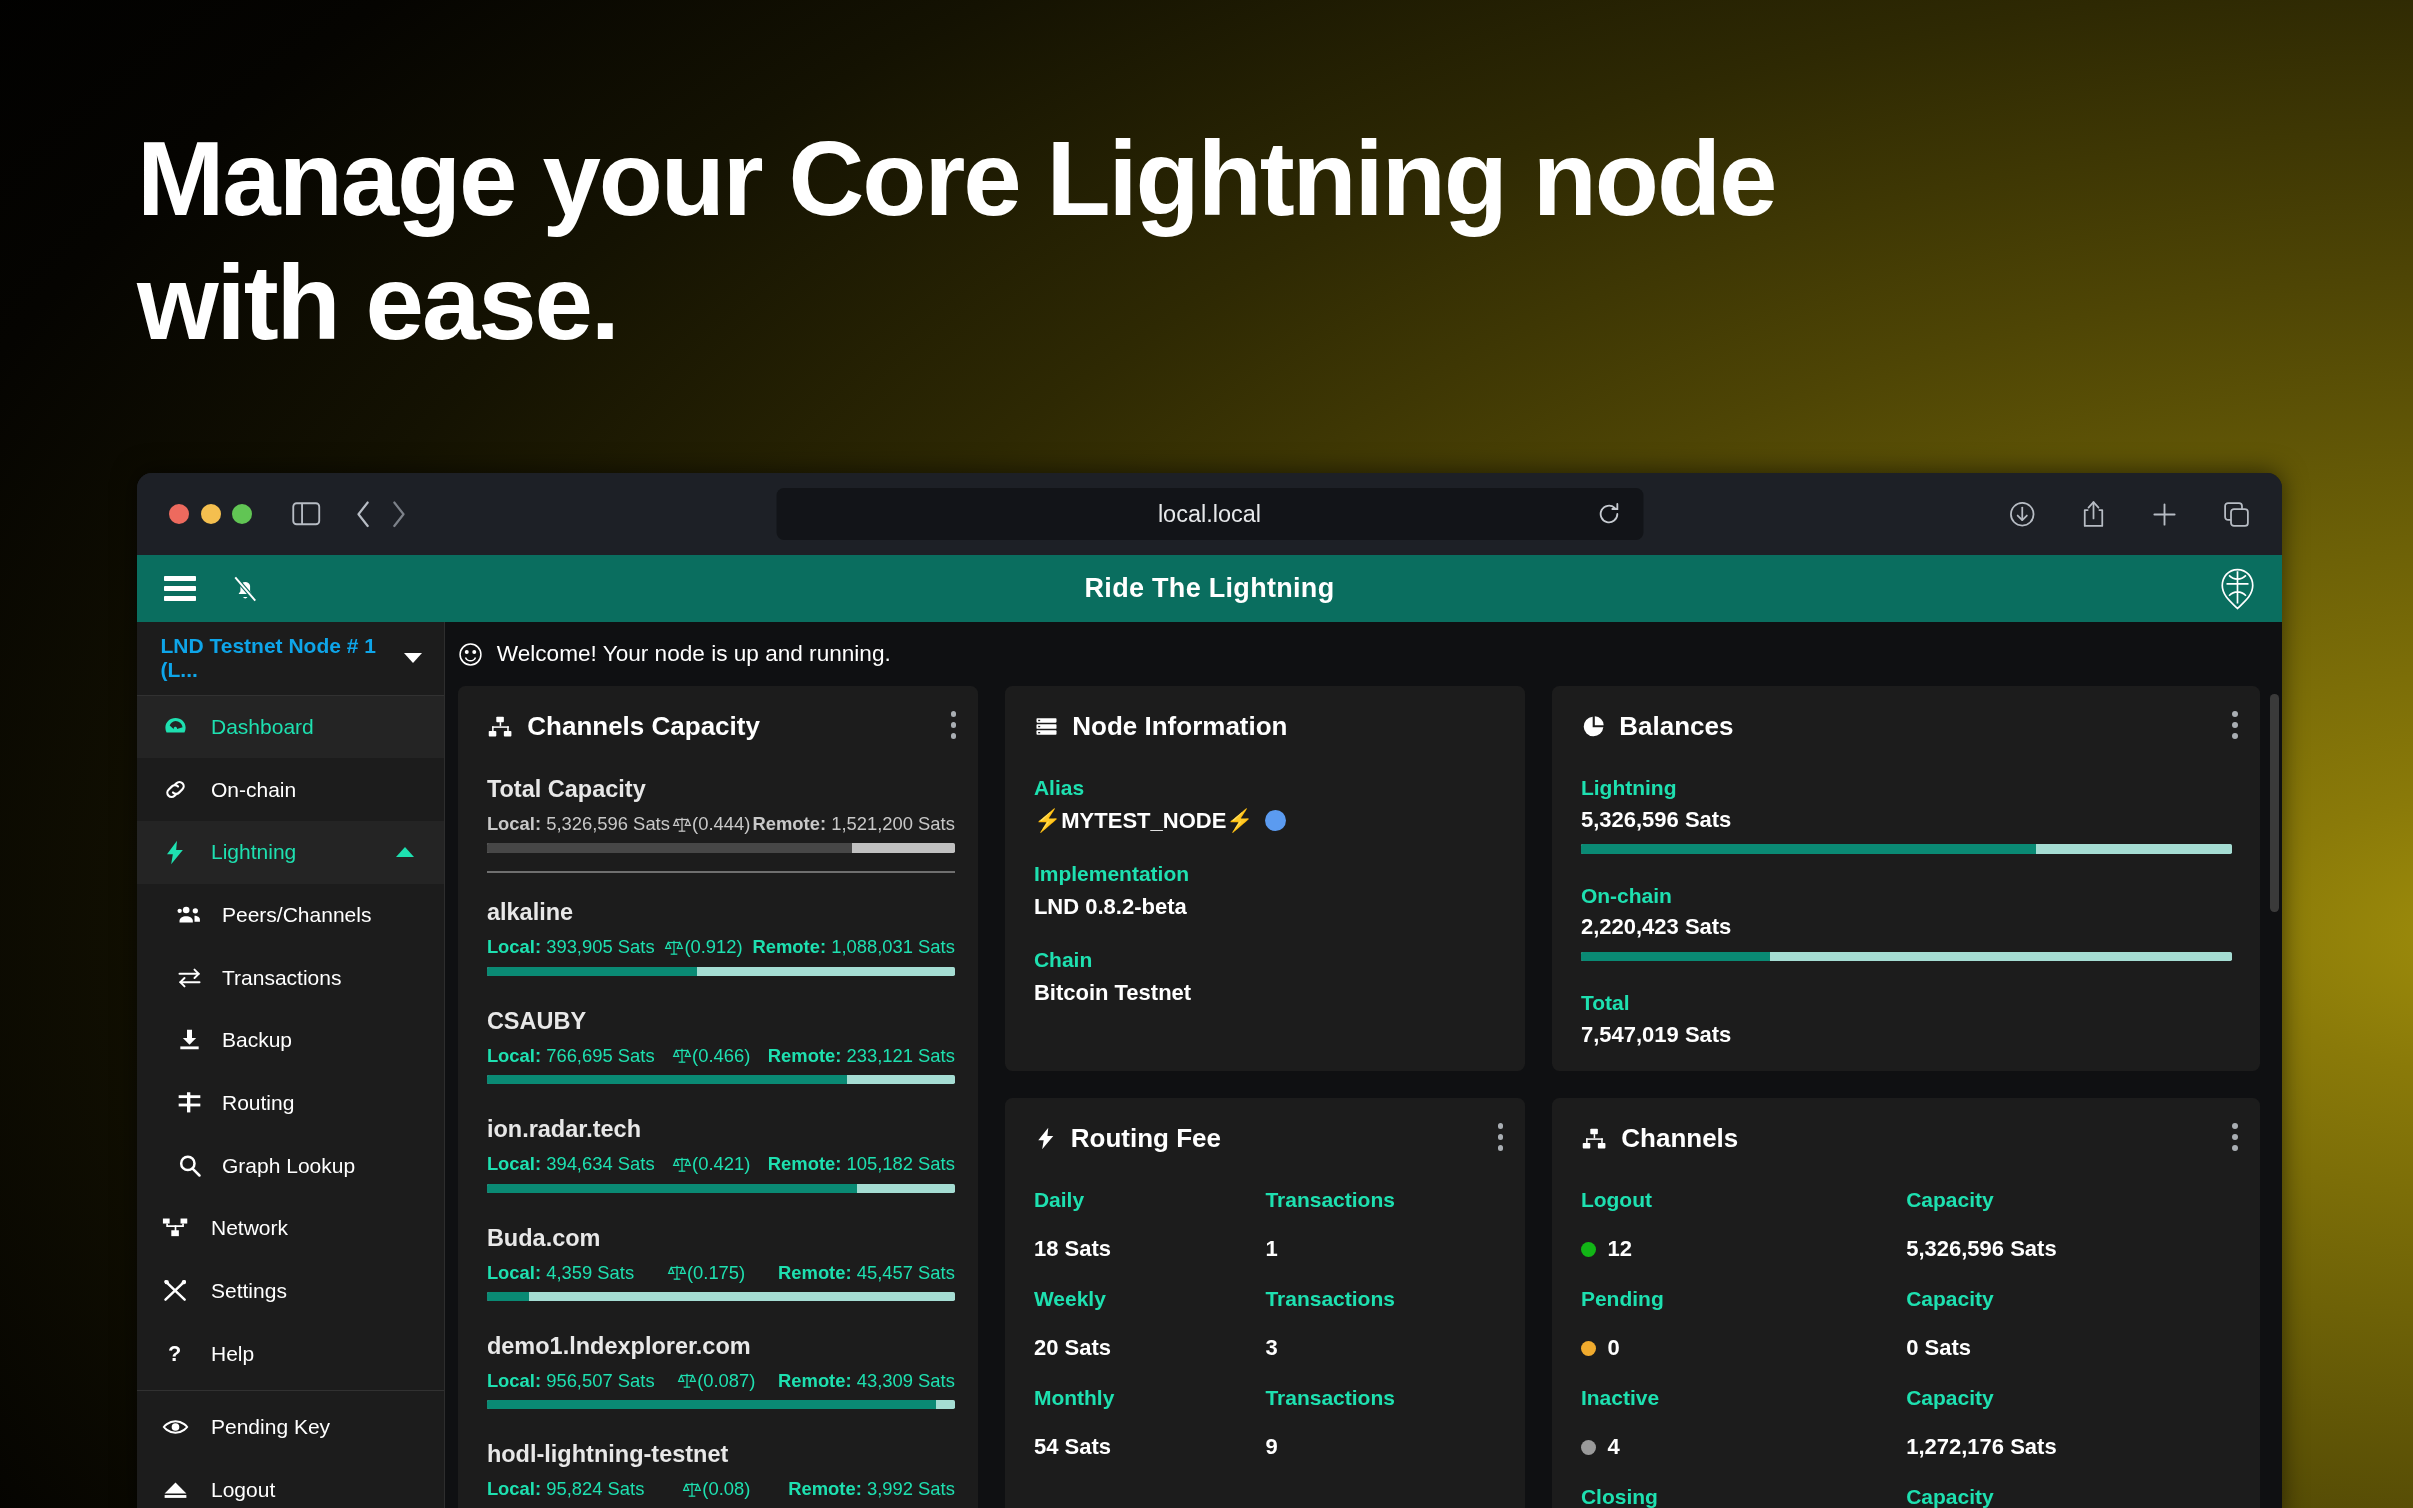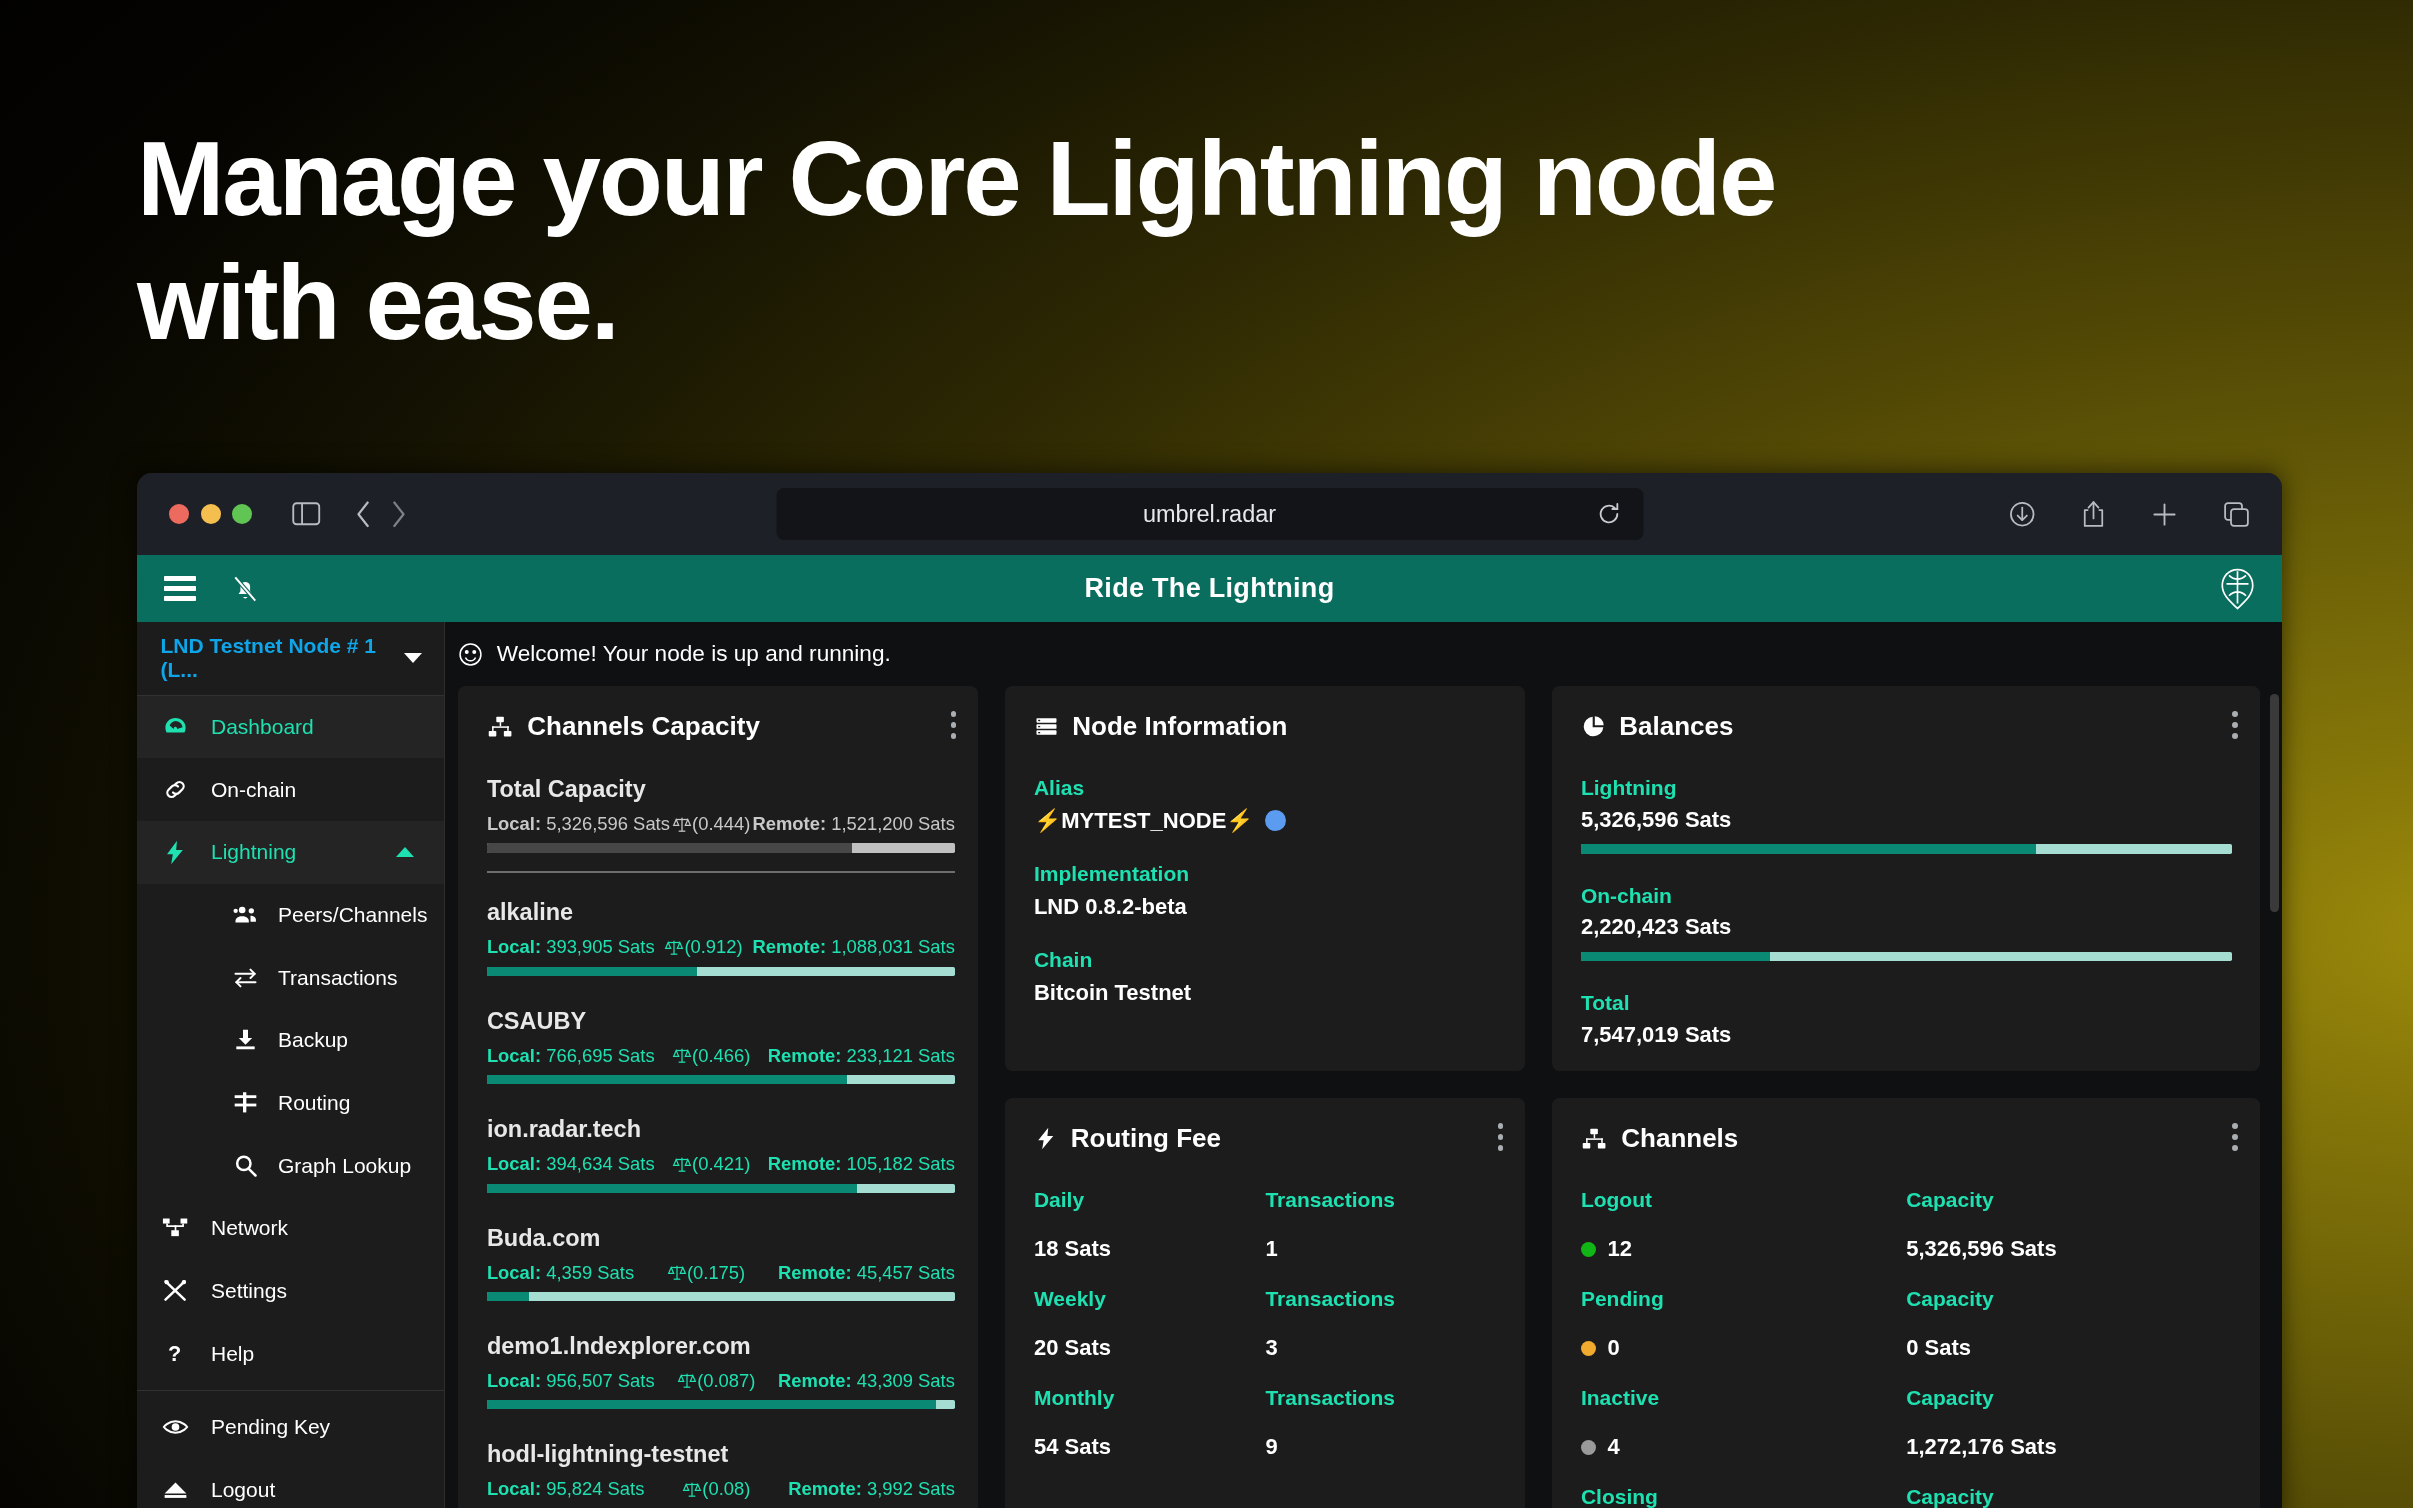--- a/index.html
+++ b/index.html
@@ -87,21 +87,21 @@
   .caret-up { width:0;height:0;border-left:9.2px solid transparent;border-right:9.2px solid transparent;border-bottom:10px solid #1ee0b0; }
 
   .nav-item {
     display:flex; align-items:center; height:63px; padding-left:25px;
     color:#ffffff; font-size:21px; cursor:pointer; position:relative;
   }
   .nav-item .ico { width:39px; display:flex; align-items:center; color:#fff; flex:0 0 39px;}
   .nav-item .lbl { margin-left:10px; }
   .nav-item.active { background:#242424; }
   .nav-item.active .lbl, .nav-item.active .ico { color:#1ee0b0; }
-  .nav-item.sub { padding-left:96px; }
+  .nav-item.sub { padding-left:40px; }
   .nav-item.sub .ico { flex:0 0 35px; width:35px; }
   #nav-divider { height:0.8px; background:#313131; margin:5px 0; }
   .exp-arrow { position:absolute; right:30px; }
 
   
   #main { flex:1; background:#0f1012; display:flex; flex-direction:column; min-width:0; position:relative;}
   #welcome {
     height:64px; display:flex; align-items:center; gap:13.4px;
     padding-left:13.4px; color:#ffffff; font-size:22.6px;
   }
@@ -196,21 +196,21 @@
           <polyline points="15,3 4,17 15,31"></polyline>
         </svg>
     </span>
     <span class="tb-ico" id="nav-fwd">
       <svg width="17" height="28.5" viewBox="0 0 20 34" fill="none" stroke="#7c8189" stroke-width="2.6" stroke-linecap="round" stroke-linejoin="round">
           <polyline points="5,3 16,17 5,31"></polyline>
         </svg>
     </span>
 
     <div id="urlbar">
-      <span id="url-text">umbrel.radar</span>
+      <span id="url-text">local.local</span>
       <span id="reload-btn">
         <svg width="25" height="25" viewBox="0 0 30 30" fill="none" stroke="#c6cad0" stroke-width="2.2" stroke-linecap="round">
           <path d="M25 15a10 10 0 1 1-3.2-7.3"></path>
             <polyline points="25,3 25,9 19,9"></polyline>
         </svg>
       </span>
     </div>
 
     <div id="tb-right">
       <span class="tb-ico">

